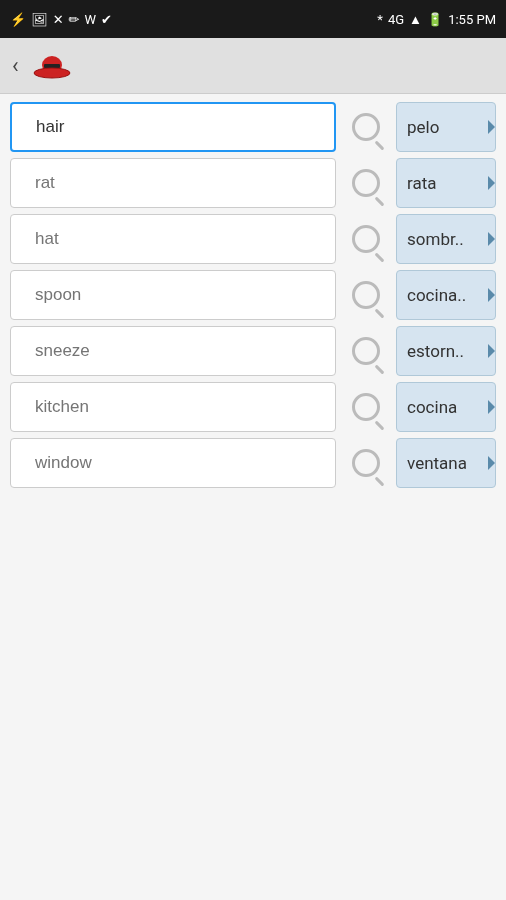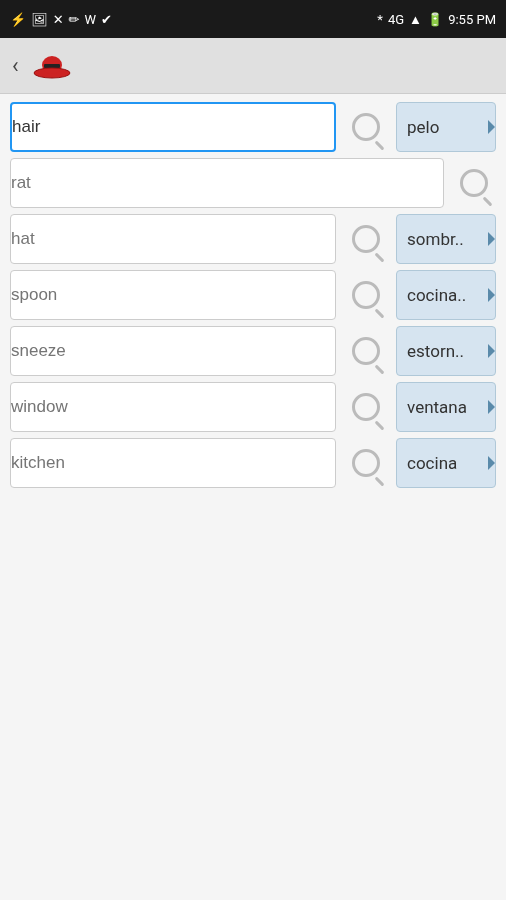--- a/index.html
+++ b/index.html
@@ -76,21 +76,21 @@
       align-items: center;
       gap: 8px;
       width: 100%;
     }
 
     .vocab-input {
       flex: 1;
       height: 50px;
       border: 1px solid #ccc;
       border-radius: 4px;
-      padding: 0 0;
+      padding: 0 24px;
       font-size: 17px;
       color: #555;
       background: white;
       outline: none;
     }
     .vocab-input.active-border {
       border: 2px solid #2196F3;
       color: #333;
     }
 
@@ -160,21 +160,21 @@
     <span>✕</span>
     <span>✏</span>
     <span>W</span>
     <span>✔</span>
   </div>
   <div class="status-right">
     <span>*</span>
     <span>4G</span>
     <span>▲</span>
     <span>🔋</span>
-    <span>9:55 PM</span>
+    <span>1:55 PM</span>
   </div>
 </div>
 
 <div class="app-bar">
   <span class="back-arrow">‹</span>
   <div class="app-logo">
 
     <svg width="42" height="42" viewBox="0 0 42 42">
 
       <ellipse cx="21" cy="28" rx="18" ry="5" fill="#cc2222"></ellipse>
@@ -200,20 +200,24 @@
       <div class="translation-arrow"></div>
     </div>
   </div>
 
 
   <div class="vocab-row">
     <input class="vocab-input" type="text" placeholder="rat" style="">
     <div class="search-icon-btn">
       <div class="search-circle"></div>
     </div>
+    <div class="translation-btn">
+      <span class="translation-text">rata</span>
+      <div class="translation-arrow"></div>
+    </div>
   </div>
 
   <div class="vocab-row">
     <input class="vocab-input" type="text" placeholder="hat" style="">
     <div class="search-icon-btn">
       <div class="search-circle"></div>
     </div>
     <div class="translation-btn">
       <span class="translation-text">sombr..</span>
       <div class="translation-arrow"></div>
@@ -237,33 +241,33 @@
       <div class="search-circle"></div>
     </div>
     <div class="translation-btn">
       <span class="translation-text">estorn..</span>
       <div class="translation-arrow"></div>
     </div>
   </div>
 
 
   <div class="vocab-row">
+    <input class="vocab-input" type="text" placeholder="kitchen" style="">
+    <div class="search-icon-btn">
+      <div class="search-circle"></div>
+    </div>
+    <div class="translation-btn">
+      <span class="translation-text">cocina</span>
+      <div class="translation-arrow"></div>
+    </div>
+  </div>
+
+  <div class="vocab-row">
     <input class="vocab-input" type="text" placeholder="window" style="">
     <div class="search-icon-btn">
       <div class="search-circle"></div>
     </div>
     <div class="translation-btn">
       <span class="translation-text">ventana</span>
       <div class="translation-arrow"></div>
     </div>
   </div>
-
-  <div class="vocab-row">
-    <input class="vocab-input" type="text" placeholder="kitchen" style="">
-    <div class="search-icon-btn">
-      <div class="search-circle"></div>
-    </div>
-    <div class="translation-btn">
-      <span class="translation-text">cocina</span>
-      <div class="translation-arrow"></div>
-    </div>
-  </div>
 </div>
 
 </body></html>

